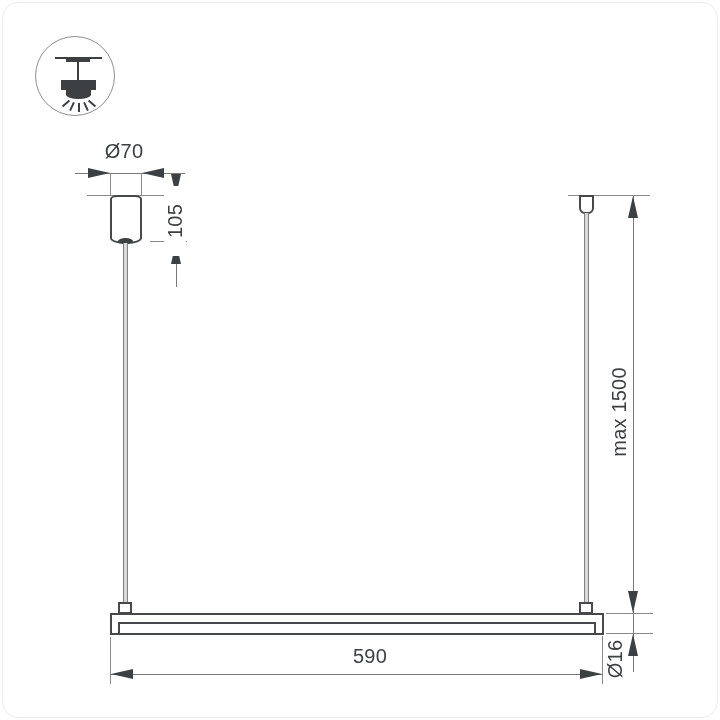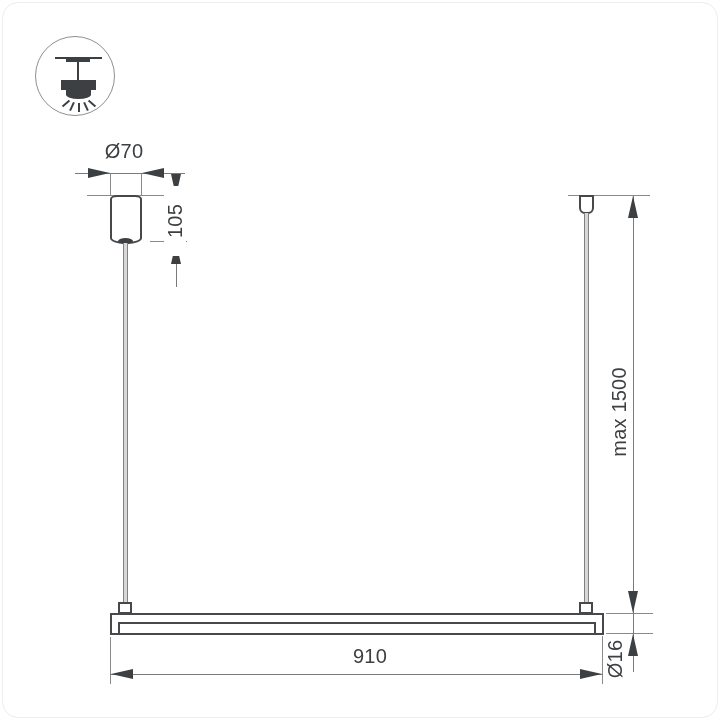--- a/index.html
+++ b/index.html
@@ -98,14 +98,14 @@
   <div class="hext" style="left:606px;top:633px;width:47px;"></div>
   <div class="vline" style="left:633px;top:613px;height:59px;"></div>
   <div class="arr u" style="left:628px;top:634px;"></div>
   <div class="dlabel vrot" style="left:580px;top:648px;width:70px;">Ø16</div>
 
   <div class="vext" style="left:110px;top:637px;height:47px;"></div>
   <div class="vext" style="left:602px;top:636px;height:48px;"></div>
   <div class="hline" style="left:110px;top:674px;width:493px;"></div>
   <div class="arr l" style="left:111px;top:669px;"></div>
   <div class="arr r" style="left:580px;top:669px;"></div>
-  <div class="dlabel" style="left:335px;top:645px;width:70px;">910</div>
+  <div class="dlabel" style="left:335px;top:645px;width:70px;">590</div>
 </div>
 
 </body></html>

